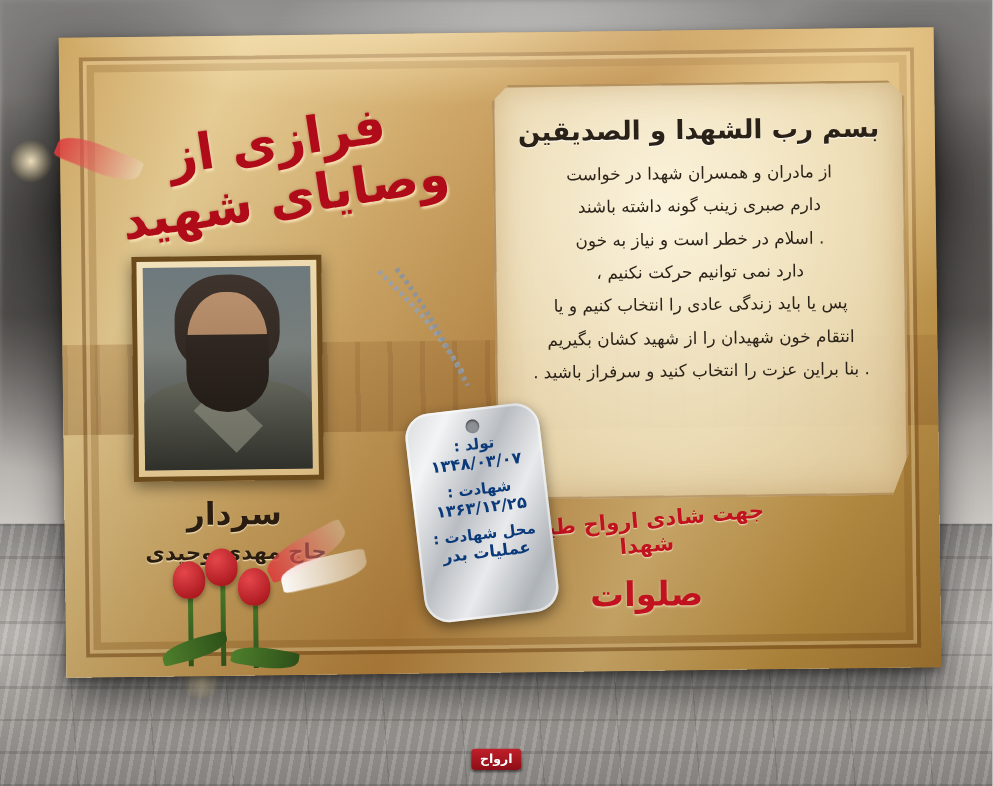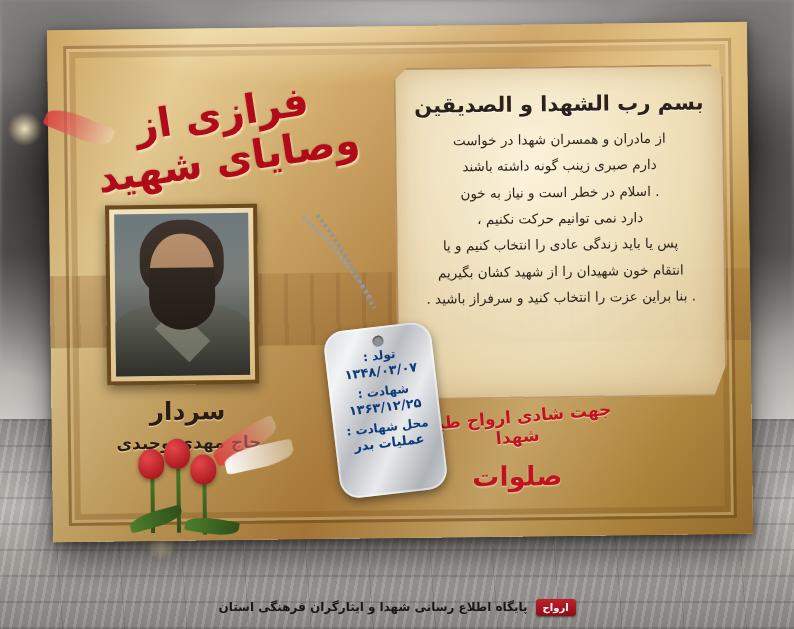--- a/index.html
+++ b/index.html
@@ -264,15 +264,14 @@
       <div class="tulip" style="left:98px;top:28px;"></div>
       <div class="feather red" style="left:118px;top:4px;transform:rotate(-28deg);"></div>
       <div class="feather" style="left:132px;top:20px;transform:rotate(-12deg);"></div>
     </div>
   </div>
 
   <div class="feather red" style="position:absolute;left:44px;top:116px;transform:rotate(22deg);"></div>
 
   <div class="watermark">
     <span class="wm-badge">ارواح</span>
-    <span class="wm-text">پایگاه اطلاع رسانی شهدا و ایثارگران فرهنگی استان</span>
   </div>
 </div>
 
 </body></html>

